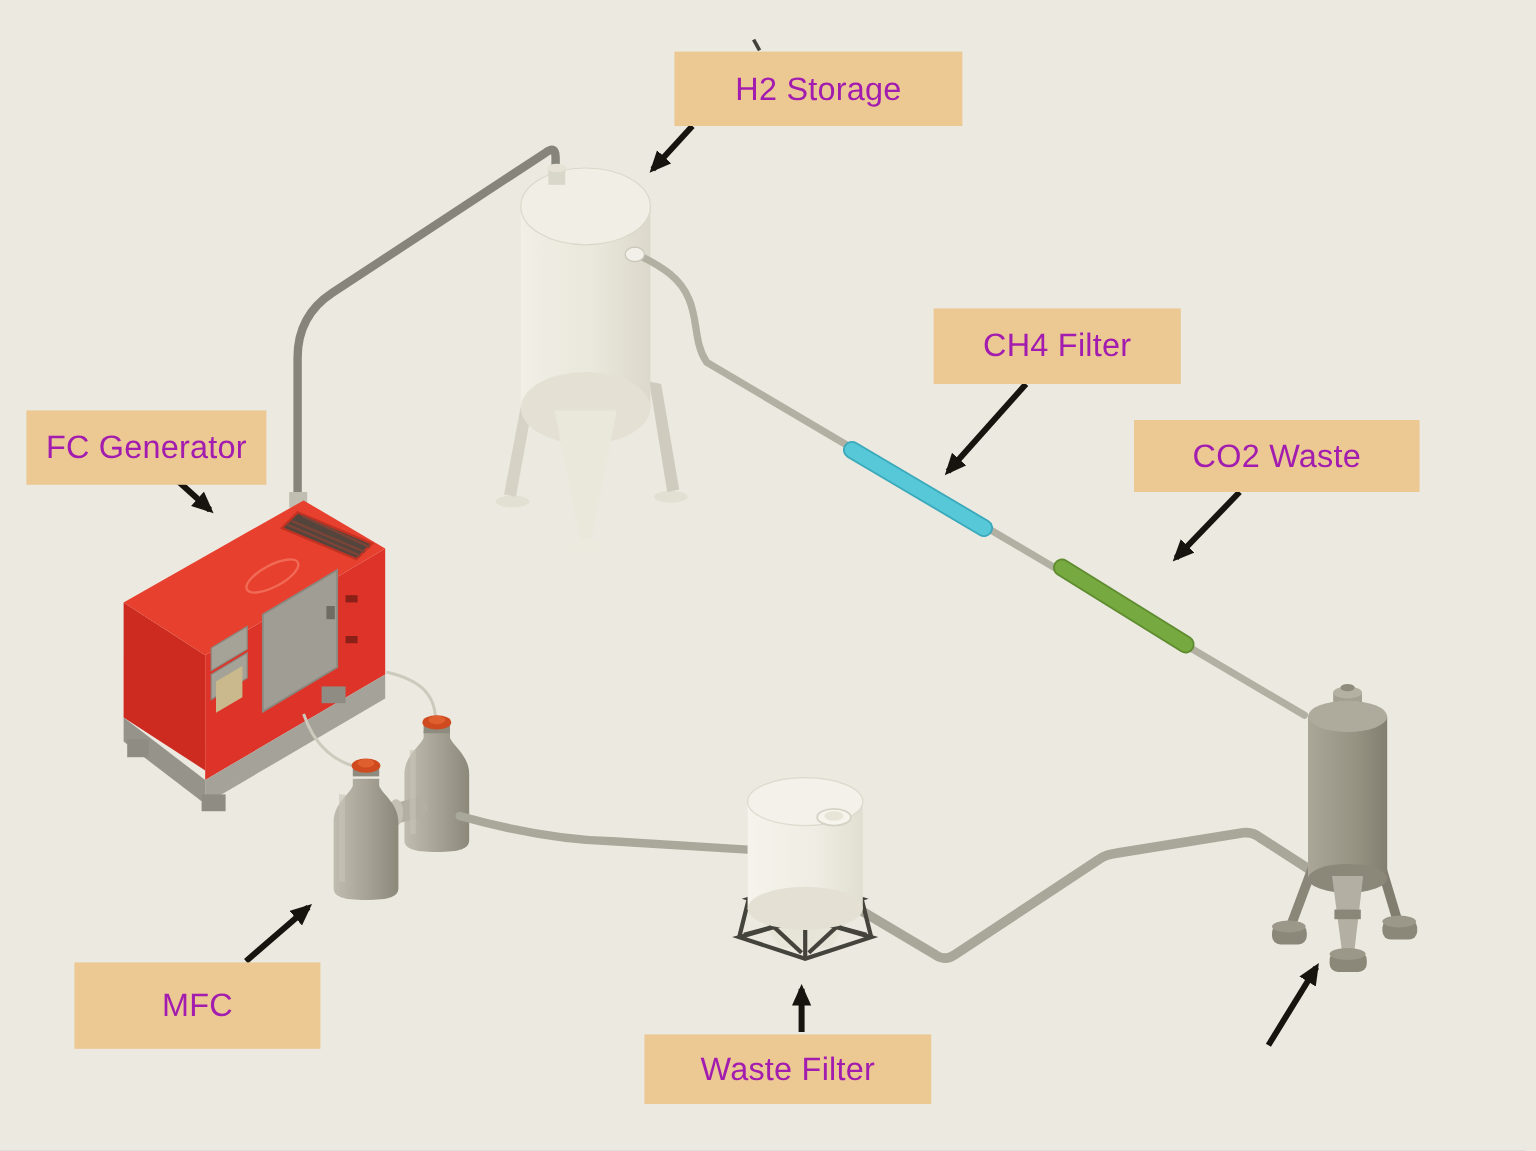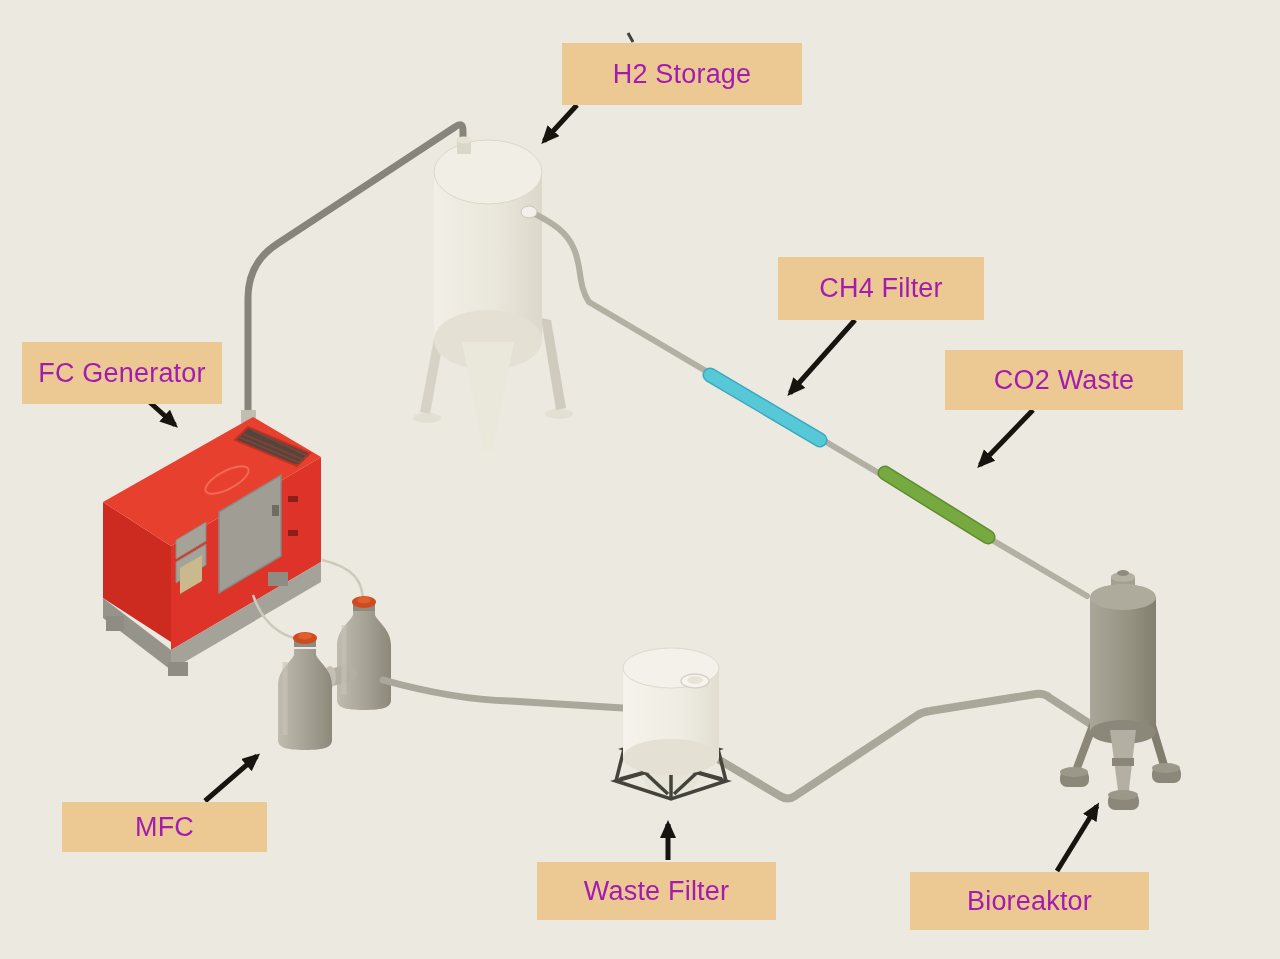--- a/index.html
+++ b/index.html
@@ -19,21 +19,21 @@
     font-size:27px;
     display:flex;align-items:center;justify-content:center;
     text-align:center;
     letter-spacing:0.2px;
     box-sizing:border-box;
   }
   .lbl-h2{left:562px;top:43px;width:240px;height:62px;}
   .lbl-fc{left:22px;top:322px;width:200px;height:62px;margin-top:20px;}
   .lbl-ch4{left:778px;top:257px;width:206px;height:63px;}
   .lbl-co2{left:945px;top:350px;width:238px;height:60px;}
-  .lbl-mfc{left:62px;top:802px;width:205px;height:50px;}
+  .lbl-mfc{left:62px;top:802px;width:205px;height:72px;}
   .lbl-waste{left:537px;top:862px;width:239px;height:58px;}
   .lbl-bio{left:910px;top:872px;width:239px;height:58px;}
 </style>
 </head>
 <body>
 
 <div id="stage">
 
   <svg id="scene" width="1280" height="959" viewBox="0 0 1280 959">
     <defs>
@@ -203,17 +203,14 @@
   </div>
   <div class="lbl lbl-co2">
     <span>CO2 Waste</span>
   </div>
   <div class="lbl lbl-mfc">
     <span>MFC</span>
   </div>
   <div class="lbl lbl-waste">
     <span>Waste Filter</span>
   </div>
-  <div class="lbl lbl-bio">
-    <span>Bioreaktor</span>
-  </div>
 
 </div>
 
 </body></html>

